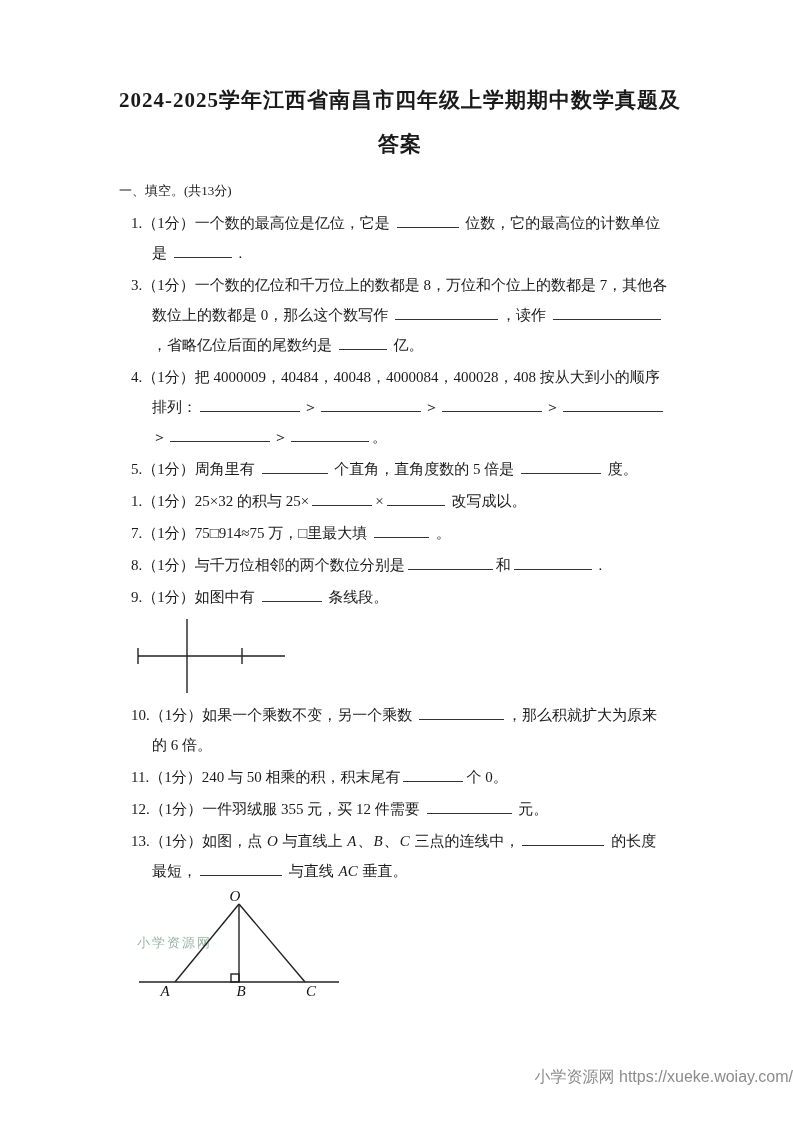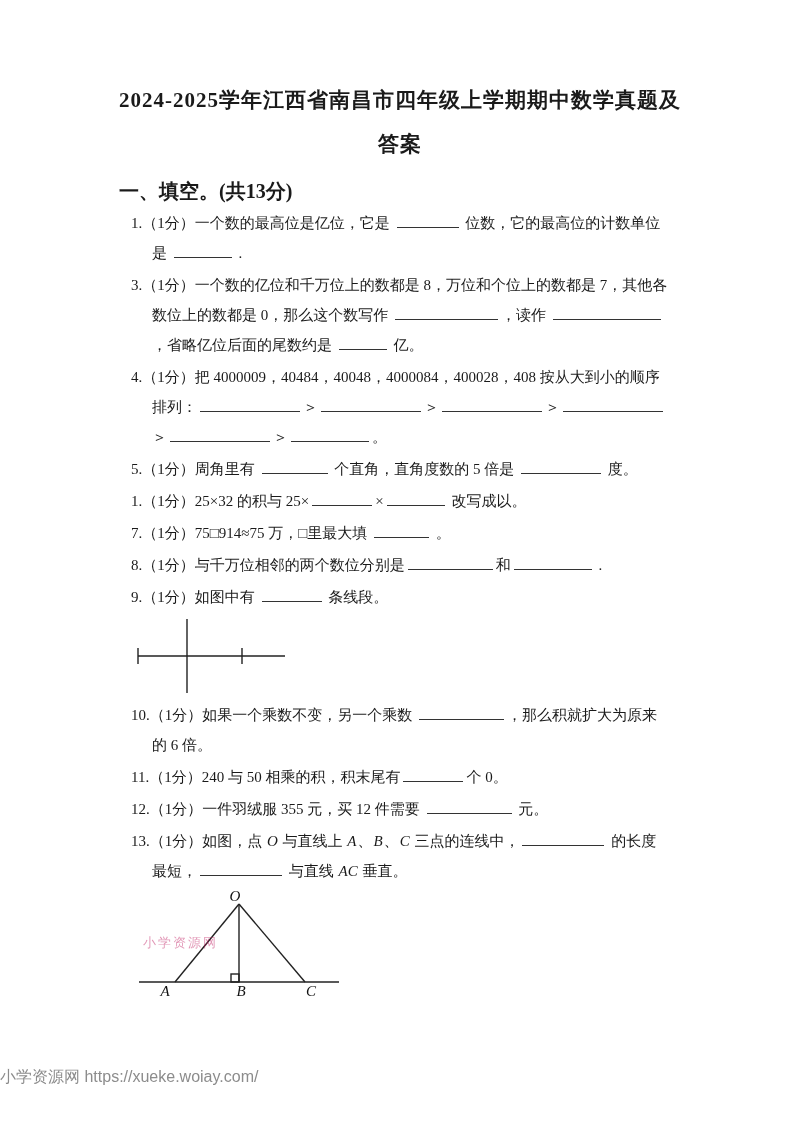--- a/index.html
+++ b/index.html
@@ -16,22 +16,22 @@
   }
   .title {
     font-size:21px;
     font-weight:bold;
     text-align:center;
     line-height:44px;
     margin-bottom:10px;
     letter-spacing:1px;
   }
   .sec {
-    font-size:20px;
-    font-weight:bold;
+    font-size:13px;
+    font-weight:normal;
     line-height:30px;
     margin:4px 0 2px 0;
   }
   .question {
     font-size:15px;
     line-height:30px;
     margin:2px 12px;
     padding-left:21px;
     text-indent:-21px;
   }
@@ -49,32 +49,32 @@
   .fig text {
     font-family:"Liberation Serif","DejaVu Serif",serif;
     font-style:italic;
     font-size:15px;
     fill:#111;
     stroke:none;
   }
   .fig2wrap { position:relative; width:230px; }
   .watermark {
     position:absolute;
-    left:8px; top:44px;
-    color:#be185d;
+    left:2px; top:44px;
+    color:#14532d;
     opacity:0.45;
     font-size:13px;
     font-family:"Liberation Sans","DejaVu Sans",sans-serif;
     letter-spacing:2px;
     pointer-events:none;
   }
   .footer {
     position:absolute;
     left:0; right:0; bottom:34px;
-    text-align:left;
+    text-align:right;
     color:#8c8c8c;
     font-size:16px;
     font-family:"Liberation Sans","DejaVu Sans",sans-serif;
   }
 </style>
 </head>
 <body>
 
 <div class="page">
 

